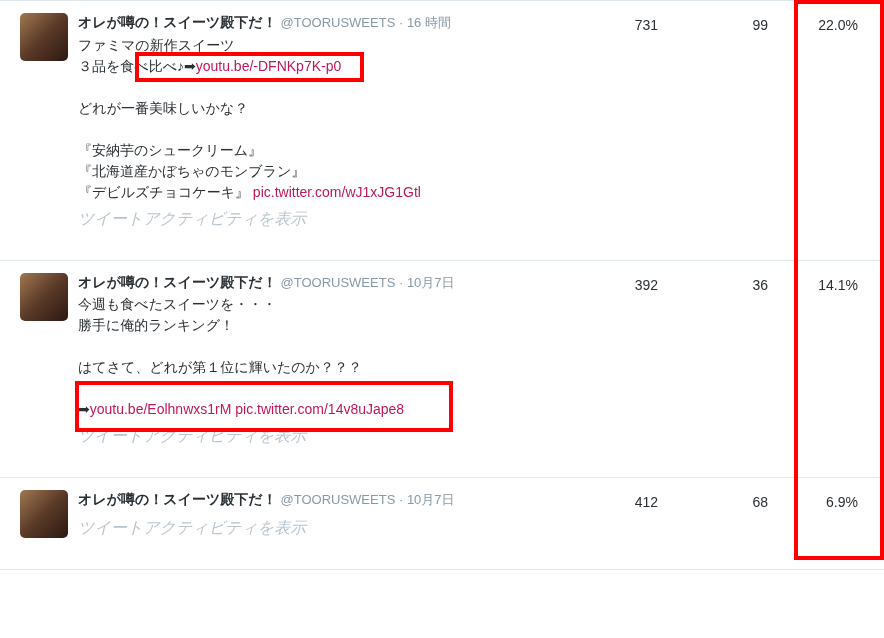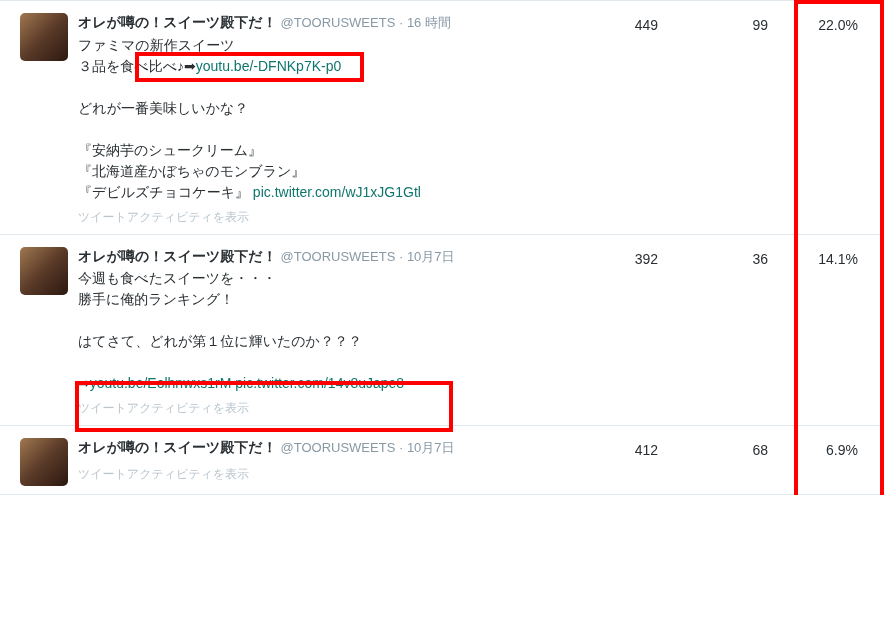--- a/index.html
+++ b/index.html
@@ -7,21 +7,21 @@
     font-family: "Hiragino Kaku Gothic Pro", "Meiryo", sans-serif;
     font-size: 14px;
     color: #292f33;
     background: #fff;
     width: 884px;
     position: relative;
   }
   .tweet-list { border-top: 1px solid #e1e8ed; }
   .tweet-row {
     display: flex;
-    padding: 12px 16px 8px 20px;
+    padding: 12px 16px 30px 20px;
     border-bottom: 1px solid #e1e8ed;
     align-items: flex-start;
   }
   .avatar {
     width: 48px;
     height: 48px;
     border-radius: 5px;
     background: linear-gradient(135deg,#a07850 0%,#5a3a28 50%,#2c1810 100%);
     flex: 0 0 48px;
     margin-right: 10px;
@@ -36,26 +36,27 @@
     line-height: 1.4;
   }
   .display-name { font-weight: bold; color: #292f33; }
   .handle, .time-sep, .timestamp { color: #8899a6; font-size: 13px; }
   .tweet-text {
     line-height: 1.5;
     white-space: pre-line;
     color: #292f33;
     word-break: break-all;
   }
-  .link { color: #0f766e; }
+  .link { color: #be185d; }
   .activity-link {
     color: #b9c5cd;
-    font-size: 12px;
+    font-size: 16px;
     margin-top: 6px;
     display: inline-block;
+    font-style: italic;
   }
   .stat {
     flex: 0 0 110px;
     text-align: right;
     color: #292f33;
     font-size: 14px;
     padding-top: 4px;
   }
   .stat.pct { flex: 0 0 100px; padding-right: 10px; }
   
@@ -72,21 +73,21 @@
     <div class="tweet-row">
       <div class="avatar"></div>
       <div class="tweet-body"><div class="tweet-header"><span class="display-name">オレが噂の！スイーツ殿下だ！</span> <span class="handle">@TOORUSWEETS</span><span class="time-sep"> · </span><span class="timestamp">16 時間</span></div><div class="tweet-text"><span>ファミマの新作スイーツ
 ３品を食べ比べ♪➡</span><span class="link">youtu.be/-DFNKp7K-p0</span><span>
 
 どれが一番美味しいかな？
 
 『安納芋のシュークリーム』
 『北海道産かぼちゃのモンブラン』
 『デビルズチョコケーキ』 </span><span class="link">pic.twitter.com/wJ1xJG1Gtl</span></div><span class="activity-link">ツイートアクティビティを表示</span></div>
-      <div class="stat">449</div>
+      <div class="stat">731</div>
       <div class="stat">99</div>
       <div class="stat pct">22.0%</div>
     </div>
     <div class="tweet-row">
       <div class="avatar"></div>
       <div class="tweet-body"><div class="tweet-header"><span class="display-name">オレが噂の！スイーツ殿下だ！</span> <span class="handle">@TOORUSWEETS</span><span class="time-sep"> · </span><span class="timestamp">10月7日</span></div><div class="tweet-text"><span>今週も食べたスイーツを・・・
 勝手に俺的ランキング！
 
 はてさて、どれが第１位に輝いたのか？？？
 

